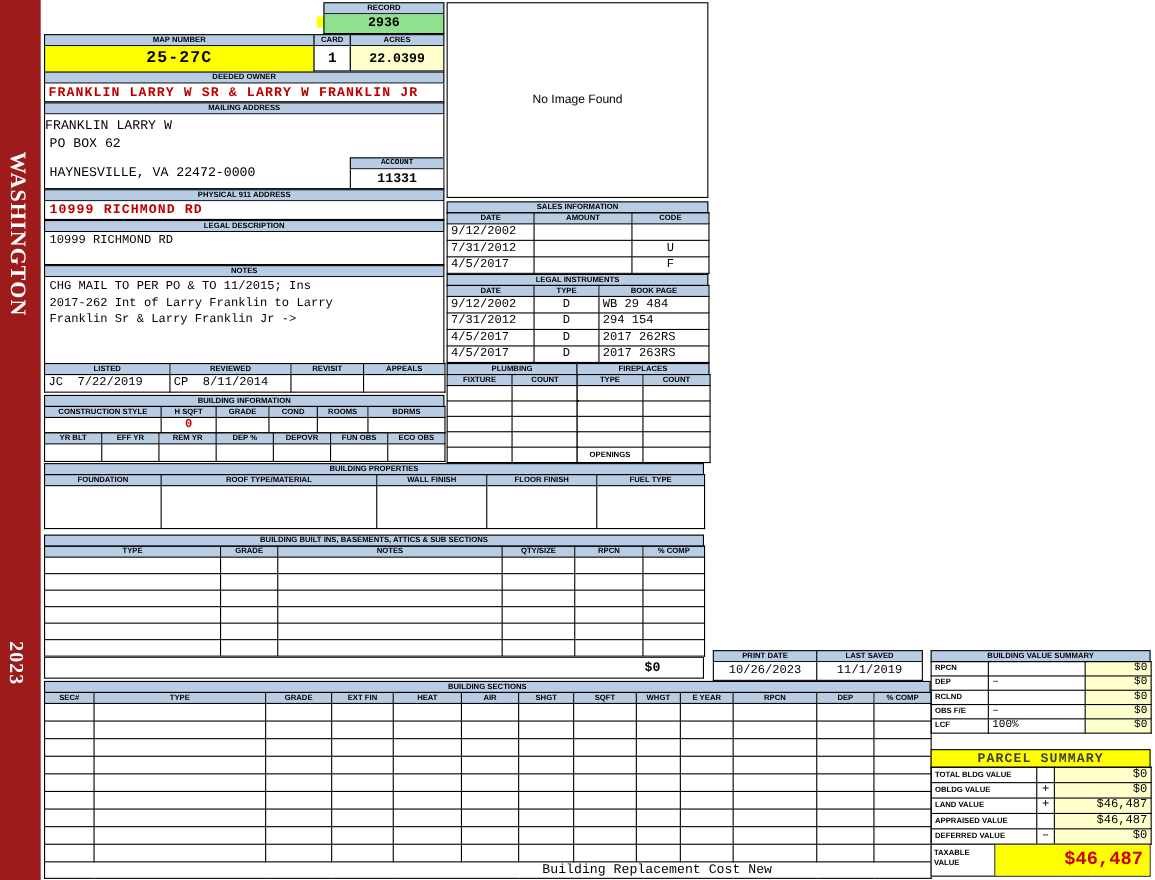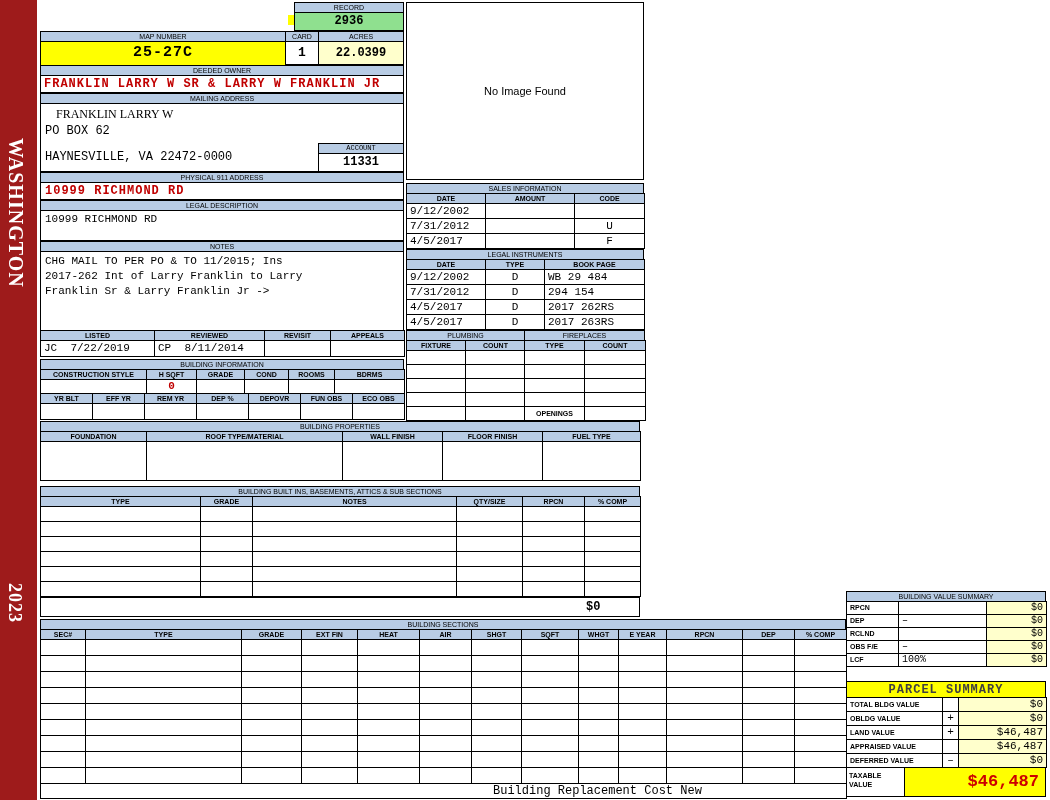--- a/index.html
+++ b/index.html
@@ -3,21 +3,21 @@
 <meta charset="utf-8">
 <style>
   *{margin:0;padding:0;box-sizing:border-box;}
   body{background:#fff;}
   .page{position:relative;width:1050px;height:800px;background:#ffffff;font-family:"Liberation Sans",sans-serif;overflow:hidden;}
   .abs{position:absolute;}
   .sidebar{position:absolute;left:0;top:0;width:37px;height:800px;background:#9e1b1b;}
   .vtext{position:absolute;left:4px;writing-mode:vertical-rl;color:#ffffff;font-family:"Liberation Serif",serif;font-weight:bold;}
   .title{font-family:"Liberation Serif",serif;font-weight:bold;font-size:17px;color:#5c1414;white-space:nowrap;}
   .subtitle{font-size:7px;color:#000;border-bottom:1px solid #000;padding-bottom:1px;white-space:nowrap;}
-  .bar{background:#b8cce4;border:1px solid #000;font-size:7px;font-weight:normal;text-align:center;height:11px;line-height:9px;overflow:hidden;}
+  .bar{background:#b8cce4;border:1px solid #000;font-size:7px;font-weight:bold;text-align:center;height:11px;line-height:9px;overflow:hidden;}
   .vbox{border:1px solid #000;border-top:none;background:#fff;text-align:center;font-family:"Liberation Mono",monospace;font-size:12px;overflow:hidden;white-space:nowrap;}
   .b{font-weight:bold;}
   .redtext{color:#c00000;}
   table{border-collapse:collapse;table-layout:fixed;margin-top:-1px;}
   th,td{border:1px solid #000;overflow:hidden;white-space:nowrap;}
   th{background:#b8cce4;font-size:7px;font-weight:bold;height:10px;line-height:9px;padding:0 1px;font-family:"Liberation Sans",sans-serif;}
   td{font-family:"Liberation Mono",monospace;font-size:11px;height:15px;line-height:13px;padding:0 3px;background:#fff;}
   .lblcell{font-family:"Liberation Sans",sans-serif !important;font-size:7px !important;font-weight:bold;}
   .ctr{text-align:center;}
   .rt{text-align:right;}
@@ -69,21 +69,21 @@
   </div>
 
   <div class="abs" style="left:40px;top:65px;width:364px;">
     <div class="bar">DEEDED OWNER</div>
     <div class="vbox redtext b" style="height:17px;line-height:16px;text-align:left;padding-left:3px;font-size:12px;letter-spacing:1px;">FRANKLIN LARRY W SR &amp; LARRY W FRANKLIN JR</div>
   </div>
 
   <div class="abs" style="left:40px;top:93px;width:364px;">
     <div class="bar">MAILING ADDRESS</div>
     <div class="boxed mono" style="position:relative;height:68px;font-size:12px;">
-      <div style="position:absolute;left:15px;top:3px;font-family:Liberation Serif, serif;">FRANKLIN LARRY W</div>
+      <div style="position:absolute;left:0;top:3px;">FRANKLIN LARRY W</div>
       <div style="position:absolute;left:4px;top:20px;">PO BOX 62</div>
       <div style="position:absolute;left:4px;top:46px;">HAYNESVILLE, VA 22472-0000</div>
       <div style="position:absolute;right:-1px;top:39px;width:86px;">
         <div class="bar" style="border-top:1px solid #000;">ACCOUNT</div>
         <div class="vbox b" style="height:18px;line-height:17px;">11331</div>
       </div>
     </div>
   </div>
 
   <div class="abs" style="left:40px;top:172px;width:364px;">
@@ -639,20 +639,30 @@
         <tbody>
             <tr>
           <td class="lblcell ctr">OPENINGS</td>
           <td></td>
         </tr>
           </tbody>
       </table>
     </div>
   </div>
 
+  <div class="abs" style="left:648px;top:591px;width:191px;display:flex;">
+    <div style="width:95px;">
+      <div class="bar">PRINT DATE</div>
+      <div class="vbox" style="height:17px;line-height:16px;font-size:11px;">10/26/2023</div>
+    </div>
+    <div style="width:97px;margin-left:-1px;">
+      <div class="bar">LAST SAVED</div>
+      <div class="vbox" style="height:17px;line-height:16px;font-size:11px;">11/1/2019</div>
+    </div>
+  </div>
 
   <div class="abs" style="left:846px;top:591px;width:200px;">
     <div class="bar">BUILDING VALUE SUMMARY</div>
     <table style="width:200px;" class="rh13">
       <colgroup>
           <col style="width:52px">
           <col style="width:88px">
           <col style="width:60px">
         </colgroup>
       <tbody>

